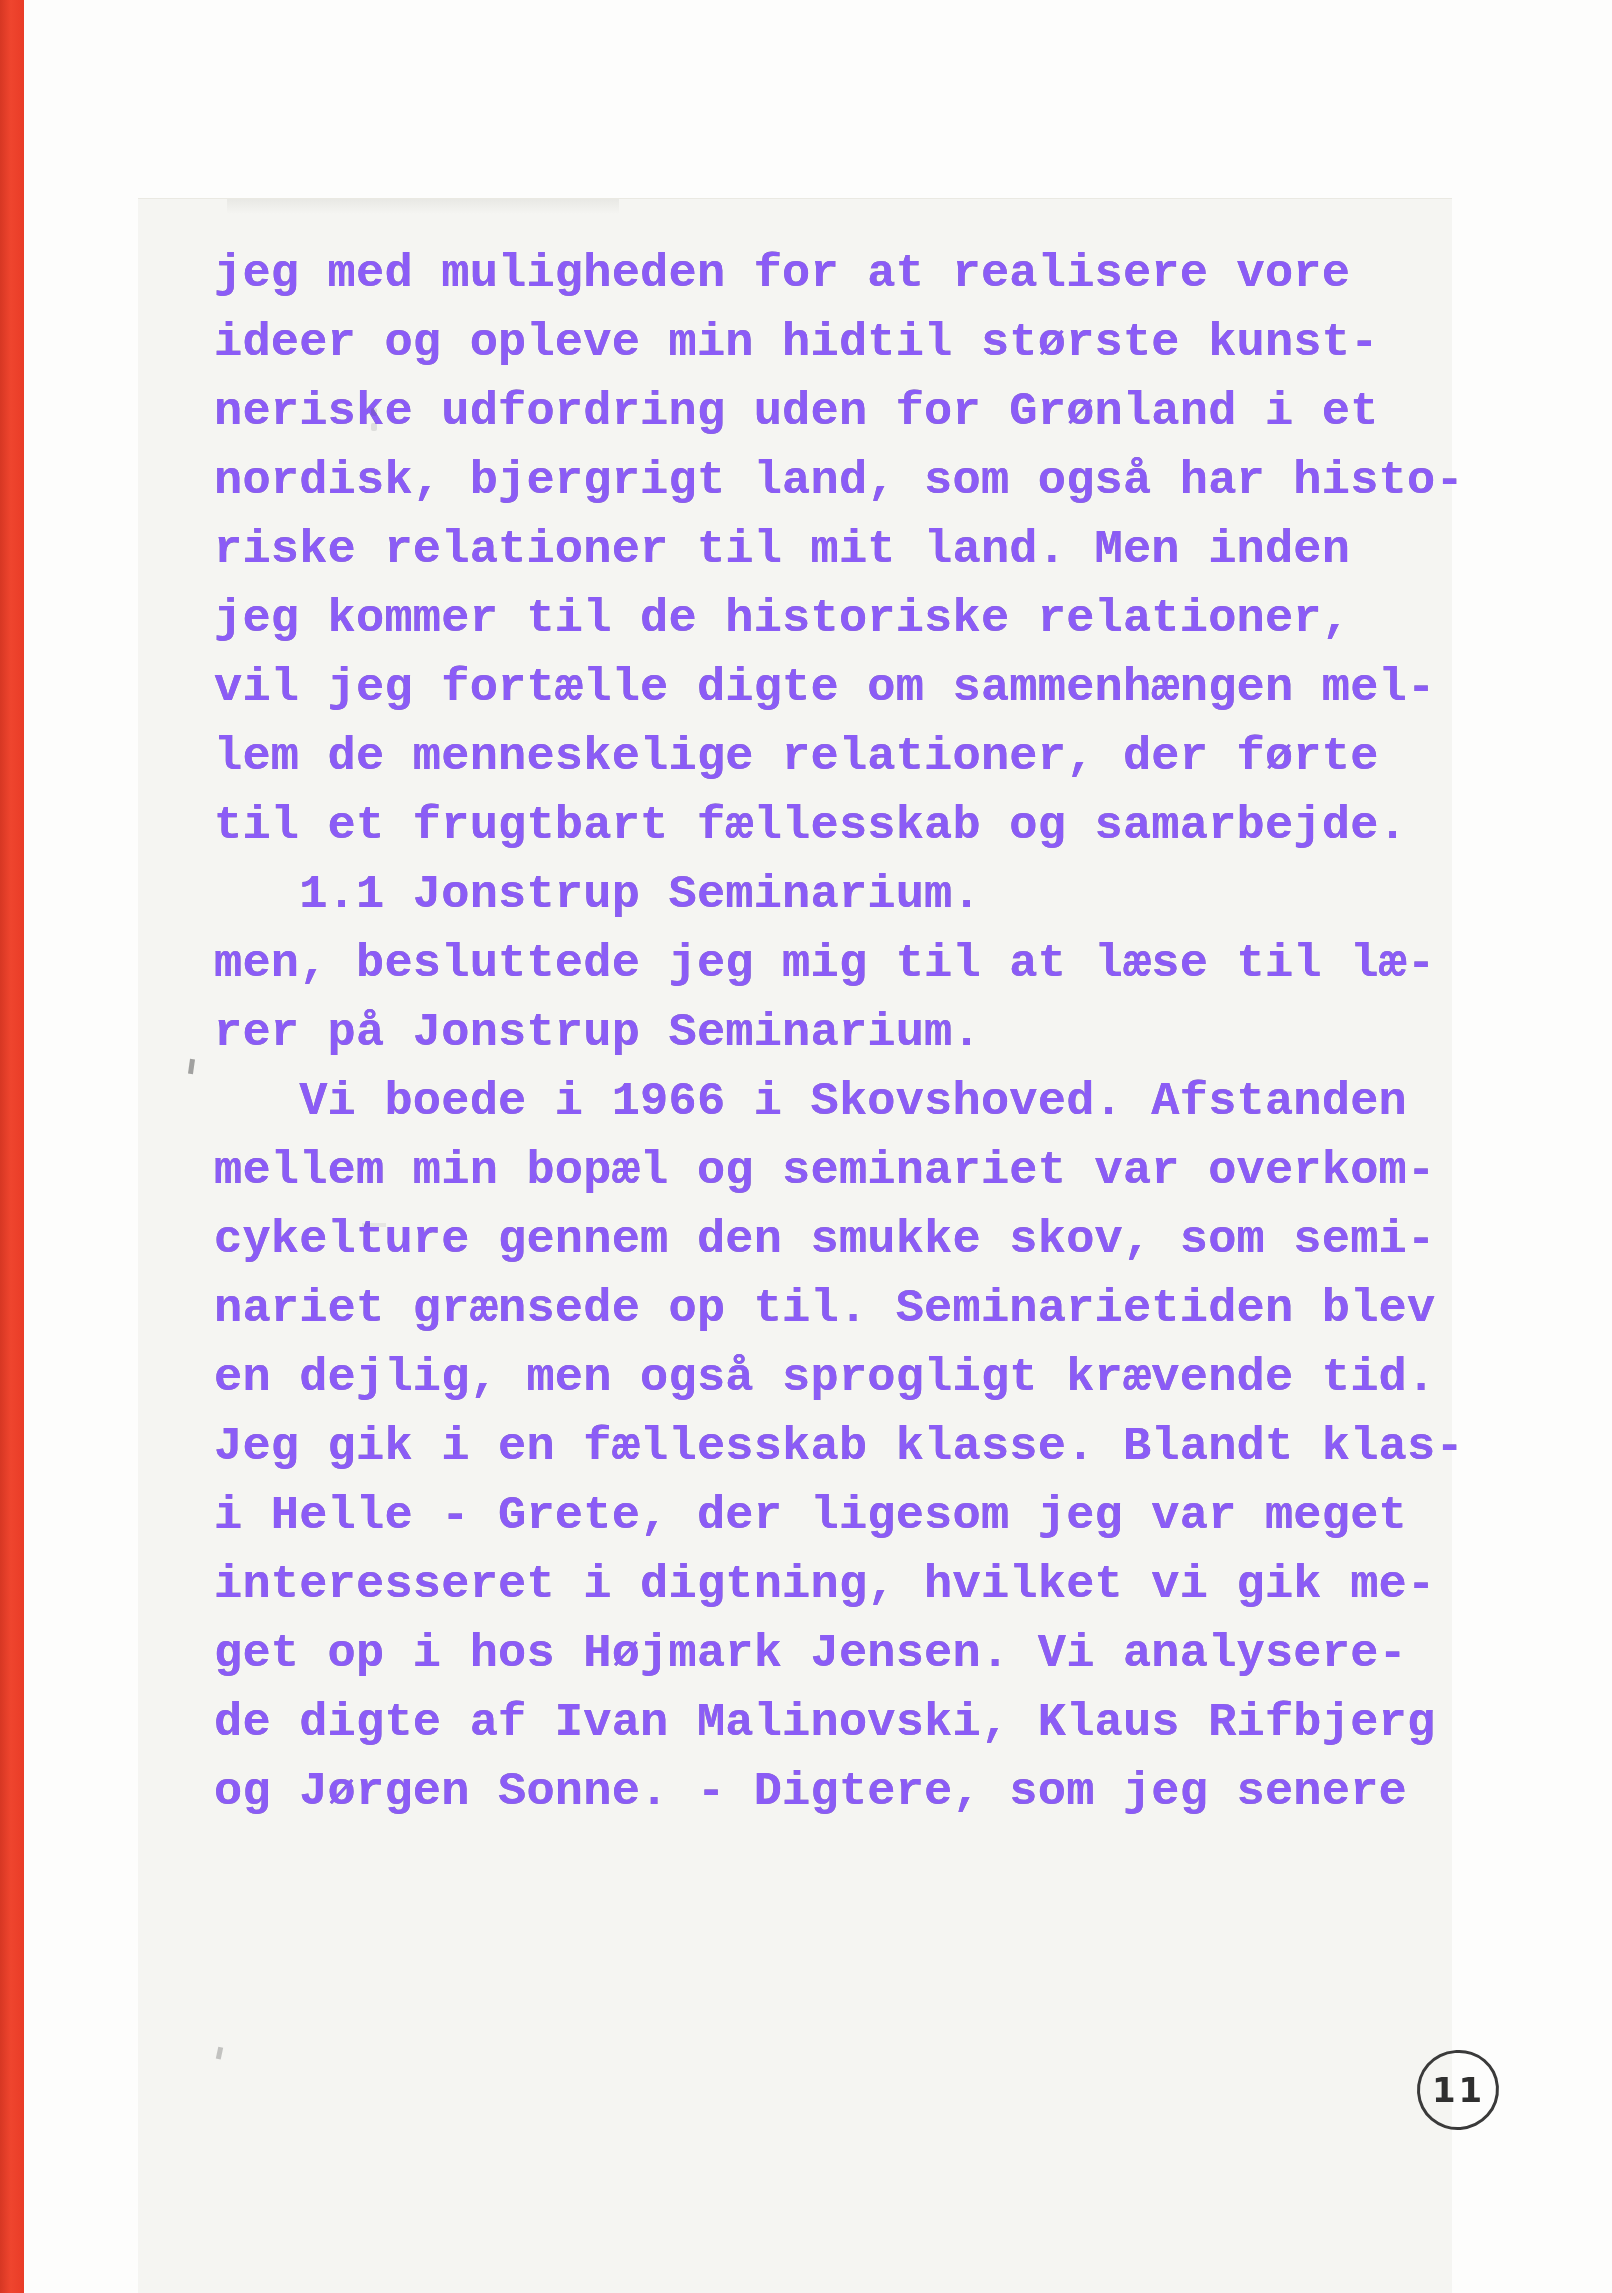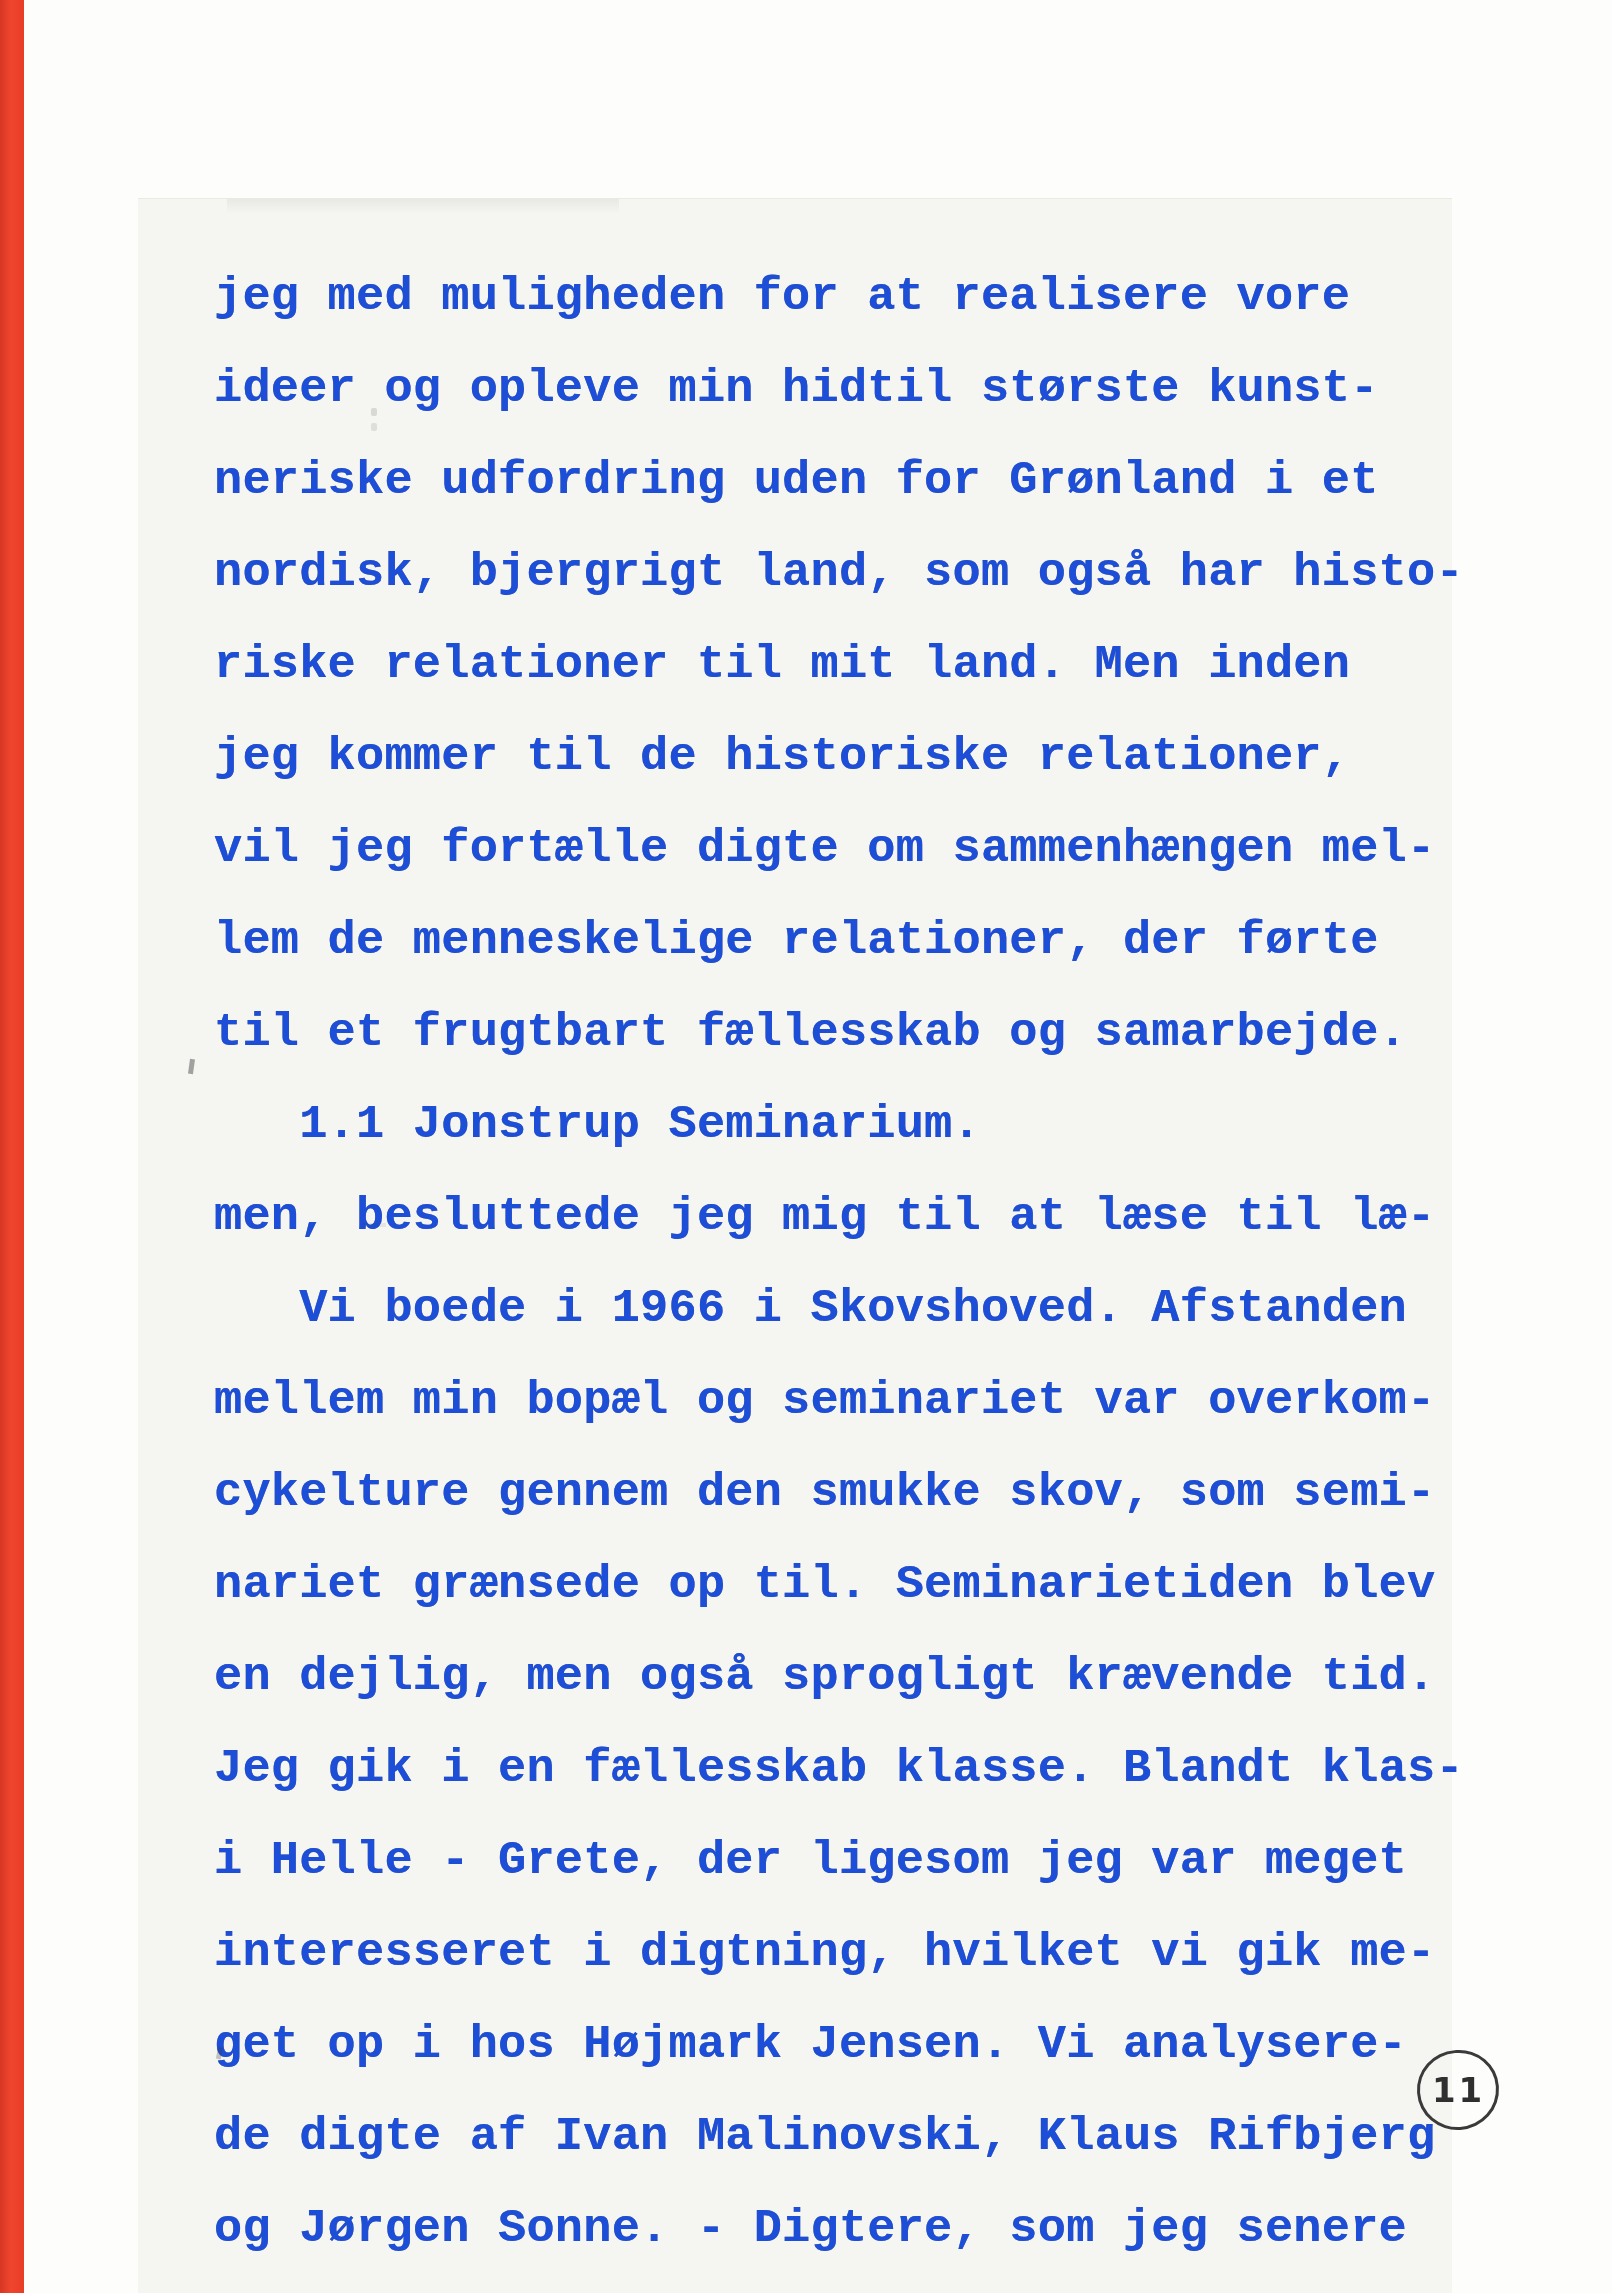--- a/index.html
+++ b/index.html
@@ -39,24 +39,23 @@
   .text-block {
     position: absolute;
     left: 214px; top: 239px;
   }
   .line {
     white-space: pre;
     font-family: "Liberation Mono", "DejaVu Sans Mono", monospace;
     font-weight: 700;
     font-size: 47px;
     line-height: 69px;
-    color: #1d4ed8;
+    color: #8b5cf6;
     letter-spacing: 0.2px;
     text-shadow: 0 0 0.5px rgba(43,43,43,0.55);
-    margin-top: 23px;
   }
   
   .page-badge {
     position: absolute;
     left: 1417px; top: 2050px;
     width: 82px; height: 80px;
     border: 3.3px solid #3a3a3a;
     border-radius: 50% 49% 51% 50%;
     transform: rotate(-4deg);
     display: flex;
@@ -100,20 +99,21 @@
     <div class="line">ideer og opleve min hidtil største kunst-</div>
     <div class="line">neriske udfordring uden for Grønland i et</div>
     <div class="line">nordisk, bjergrigt land, som også har histo-</div>
     <div class="line">riske relationer til mit land. Men inden</div>
     <div class="line">jeg kommer til de historiske relationer,</div>
     <div class="line">vil jeg fortælle digte om sammenhængen mel-</div>
     <div class="line">lem de menneskelige relationer, der førte</div>
     <div class="line">til et frugtbart fællesskab og samarbejde.</div>
     <div class="line">   1.1 Jonstrup Seminarium.</div>
     <div class="line">men, besluttede jeg mig til at læse til læ-</div>
+    <div class="line">rer på Jonstrup Seminarium.</div>
     <div class="line">   Vi boede i 1966 i Skovshoved. Afstanden</div>
     <div class="line">mellem min bopæl og seminariet var overkom-</div>
     <div class="line">cykelture gennem den smukke skov, som semi-</div>
     <div class="line">nariet grænsede op til. Seminarietiden blev</div>
     <div class="line">en dejlig, men også sprogligt krævende tid.</div>
     <div class="line">Jeg gik i en fællesskab klasse. Blandt klas-</div>
     <div class="line">i Helle - Grete, der ligesom jeg var meget</div>
     <div class="line">interesseret i digtning, hvilket vi gik me-</div>
     <div class="line">get op i hos Højmark Jensen. Vi analysere-</div>
     <div class="line">de digte af Ivan Malinovski, Klaus Rifbjerg</div>

